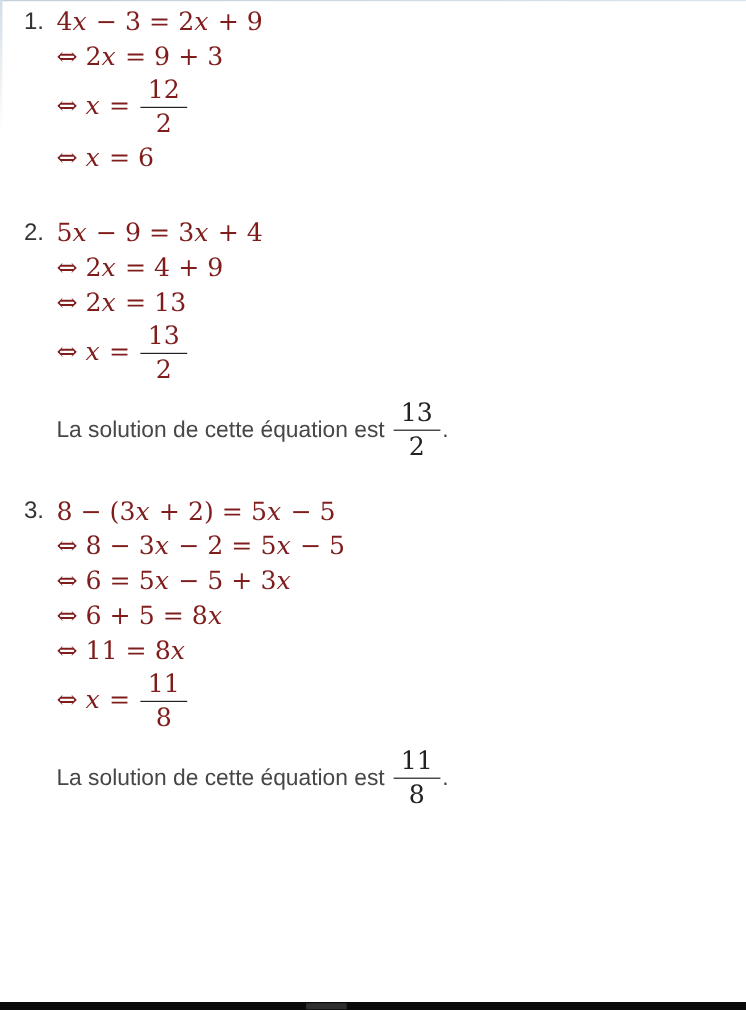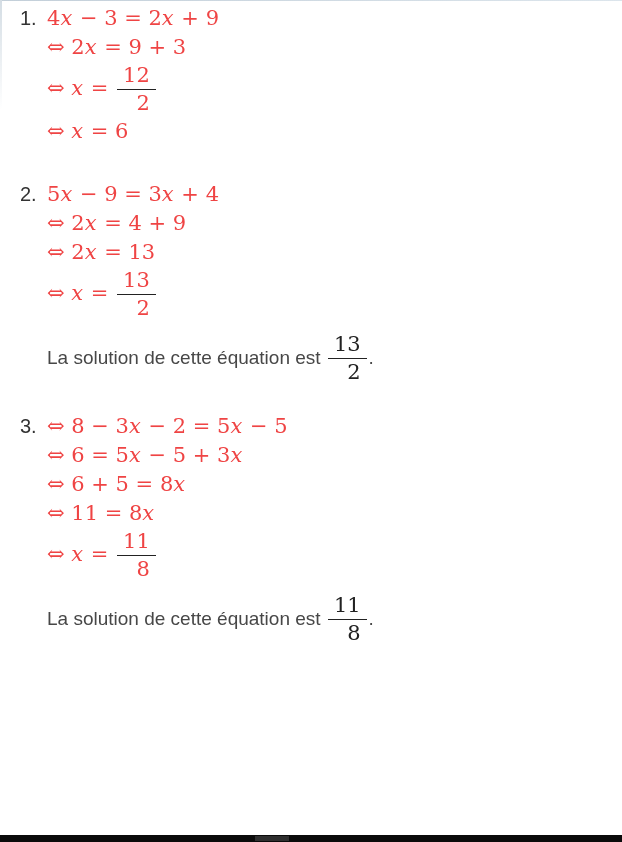--- a/index.html
+++ b/index.html
@@ -39,30 +39,30 @@
   .item-number {
     position: absolute; left: 20px; top: 0;
     font-family: "Liberation Sans", sans-serif;
     font-size: 20px; line-height: 29px;
     color: #333333;
   }
   .math-line {
     font-family: "DejaVu Serif", "Liberation Serif", serif;
     font-size: 21px;
     line-height: 29px;
-    color: #ef4444;
+    color: #7f1d1d;
     white-space: nowrap;
   }
   .math-line .mi, .conclusion .mi {
     font-style: italic;
     padding-right: 1px;
   }
   .fraction {
     display: inline-block;
-    text-align: right;
+    text-align: center;
     vertical-align: middle;
     margin: 1px 2px 1px 2px;
     line-height: 25px;
   }
   .fraction .frac-num {
     display: block;
     padding: 0 6px 1px 6px;
     border-bottom: 1.6px solid #222222;
   }
   .fraction .frac-den {
@@ -111,20 +111,21 @@
       <div class="exercise ex-2">
         <span class="item-number">2.</span>
         <div class="math-line">5<i class="mi">x</i> − 9 = 3<i class="mi">x</i> + 4</div>
         <div class="math-line">⇔ 2<i class="mi">x</i> = 4 + 9</div>
         <div class="math-line">⇔ 2<i class="mi">x</i> = 13</div>
         <div class="math-line">⇔ <i class="mi">x</i> = <span class="fraction"><span class="frac-num">13</span><span class="frac-den">2</span></span></div>
         <div class="conclusion"><span>La solution de cette équation est </span><span class="math-value"><span class="fraction"><span class="frac-num">13</span><span class="frac-den">2</span></span></span><span>.</span></div>
       </div>
       <div class="exercise ex-3">
         <span class="item-number">3.</span>
+        <div class="math-line">8 − (3<i class="mi">x</i> + 2) = 5<i class="mi">x</i> − 5</div>
         <div class="math-line">⇔ 8 − 3<i class="mi">x</i> − 2 = 5<i class="mi">x</i> − 5</div>
         <div class="math-line">⇔ 6 = 5<i class="mi">x</i> − 5 + 3<i class="mi">x</i></div>
         <div class="math-line">⇔ 6 + 5 = 8<i class="mi">x</i></div>
         <div class="math-line">⇔ 11 = 8<i class="mi">x</i></div>
         <div class="math-line">⇔ <i class="mi">x</i> = <span class="fraction"><span class="frac-num">11</span><span class="frac-den">8</span></span></div>
         <div class="conclusion"><span>La solution de cette équation est </span><span class="math-value"><span class="fraction"><span class="frac-num">11</span><span class="frac-den">8</span></span></span><span>.</span></div>
       </div>
     </div>
   <div class="bottom-bar">
     <div class="bottom-bar-segment"></div>

